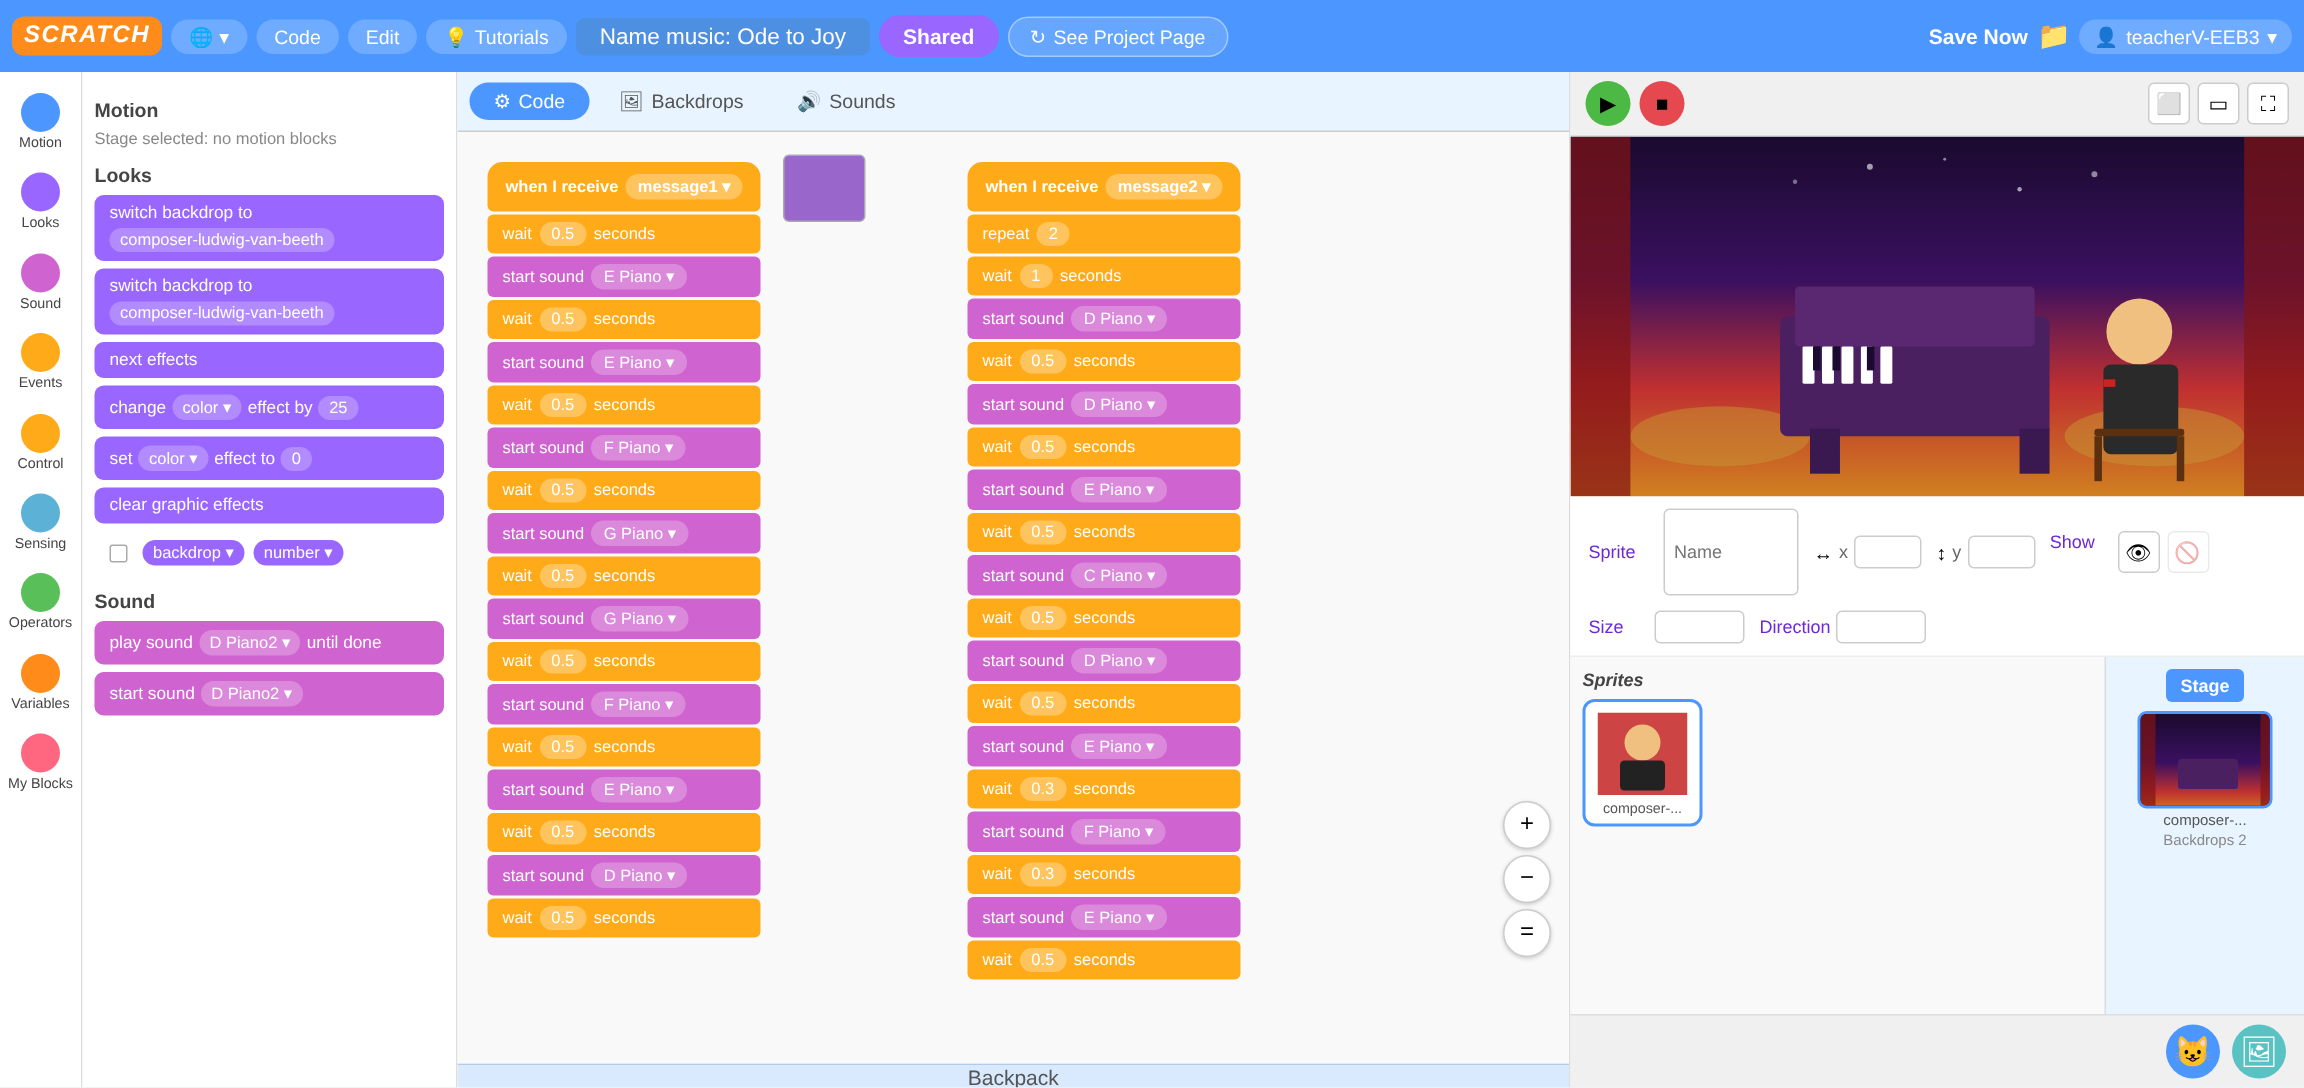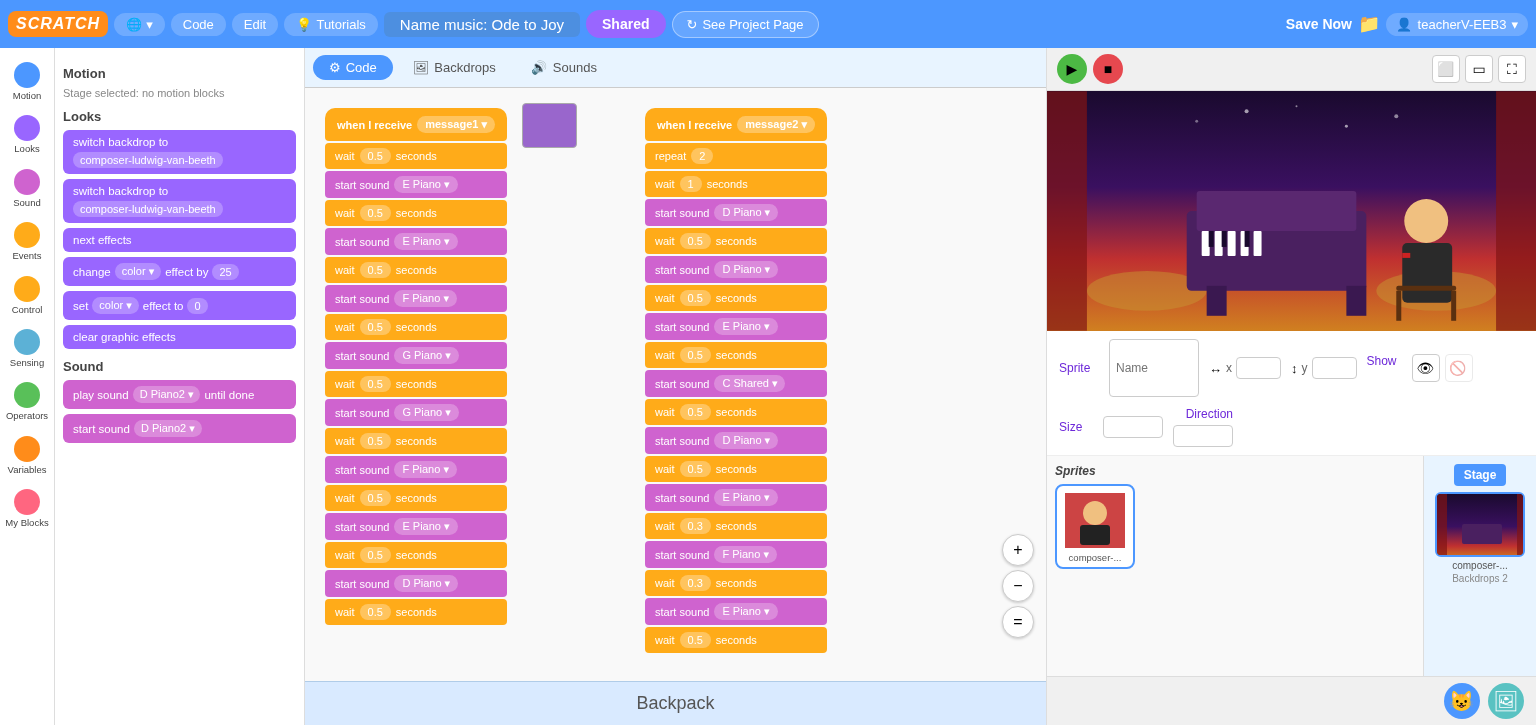--- a/index.html
+++ b/index.html
@@ -69,21 +69,21 @@
     }
     .tab-btn {
       border: none; border-radius: 20px; padding: 5px 16px; font-size: 13px; cursor: pointer; display: flex; align-items: center; gap: 5px; background: transparent; color: #555;
     }
     .tab-btn.active { background: #4c97ff; color: white; }
     .scripts-container {
       flex: 1; position: relative; overflow: auto; background: #f9f9f9;
     }
 
     .backpack-bar {
-      height: 44px; background: #d9eaff; border-top: 1px solid #b0cce8; display: flex; align-items: center; justify-content: center; font-size: 18px; color: #555; cursor: pointer;
+      height: 16px; background: #d9eaff; border-top: 1px solid #b0cce8; display: flex; align-items: center; justify-content: center; font-size: 14px; color: #555; cursor: pointer;
     }
 
     
     #right-panel { width: 490px; display: flex; flex-direction: column; background: #fff; border-left: 1px solid #ddd; }
     .stage-controls { display: flex; gap: 6px; align-items: center; }
     .green-flag { width: 30px; height: 30px; background: #4cb944; border-radius: 50%; display: flex; align-items: center; justify-content: center; cursor: pointer; font-size: 14px; }
     .stop-btn { width: 30px; height: 30px; background: #e6484f; border-radius: 50%; display: flex; align-items: center; justify-content: center; cursor: pointer; font-size: 14px; }
     .stage-size-btns { display: flex; gap: 5px; }
     .stage-sz-btn { width: 28px; height: 28px; background: white; border: 1px solid #ccc; border-radius: 4px; cursor: pointer; display: flex; align-items: center; justify-content: center; font-size: 14px; }
 
@@ -215,20 +215,25 @@
     </div>
     <div class="block block-purple">
       <span>set</span>
       <span class="block-pill">color ▾</span>
       <span>effect to</span>
       <span class="block-pill">0</span>
     </div>
     <div class="block block-purple">
       <span>clear graphic effects</span>
     </div>
+    <div class="block block-purple" style="background:transparent;color:#444;gap:6px;">
+      <span class="block-checkbox"></span>
+      <span class="block-pill" style="background:#9966ff;color:white;">backdrop ▾</span>
+      <span class="block-pill" style="background:#9966ff;color:white;">number ▾</span>
+    </div>
 
     <div class="section-title">Sound</div>
     <div class="block block-sound">
       <span>play sound</span>
       <span class="block-pill">D Piano2 ▾</span>
       <span>until done</span>
     </div>
     <div class="block block-sound">
       <span>start sound</span>
       <span class="block-pill">D Piano2 ▾</span>
@@ -405,21 +410,21 @@
           </div>
 
           <div style="background:#ffab19;border-radius:4px;padding:5px 10px;color:white;font-size:11px;display:flex;align-items:center;gap:5px;margin-top:2px;cursor:grab;">
             <span>wait</span>
             <span style="background:rgba(255,255,255,0.3);border-radius:10px;padding:2px 8px;">0.5</span>
             <span>seconds</span>
           </div>
 
           <div style="background:#cf63cf;border-radius:4px;padding:5px 10px;color:white;font-size:11px;display:flex;align-items:center;gap:5px;margin-top:2px;cursor:grab;">
             <span>start sound</span>
-            <span style="background:rgba(255,255,255,0.25);border-radius:10px;padding:2px 8px;">C Shared ▾</span>
+            <span style="background:rgba(255,255,255,0.25);border-radius:10px;padding:2px 8px;">C Piano ▾</span>
           </div>
 
           <div style="background:#ffab19;border-radius:4px;padding:5px 10px;color:white;font-size:11px;display:flex;align-items:center;gap:5px;margin-top:2px;cursor:grab;">
             <span>wait</span>
             <span style="background:rgba(255,255,255,0.3);border-radius:10px;padding:2px 8px;">0.5</span>
             <span>seconds</span>
           </div>
 
           <div style="background:#cf63cf;border-radius:4px;padding:5px 10px;color:white;font-size:11px;display:flex;align-items:center;gap:5px;margin-top:2px;cursor:grab;">
             <span>start sound</span>
@@ -548,21 +553,21 @@
       </div>
       <div class="show-toggle">
         <span class="sprite-label">Show</span>
         <button class="eye-btn">👁</button>
         <button class="eye-btn" style="opacity:0.4;">🚫</button>
       </div>
       <div style="display:flex;align-items:center;gap:4px;">
         <span class="sprite-label">Size</span>
         <input class="size-input" type="text" style="">
       </div>
-      <div style="display:flex;align-items:flex-end;gap:4px;flex-direction:column;">
+      <div style="display:flex;align-items:center;gap:4px;">
         <span class="sprite-label">Direction</span>
         <input class="dir-input" type="text" style="">
       </div>
     </div>
 
     <div style="display:flex;flex:1;background:#f9f9f9;overflow:hidden;">
 
       <div style="flex:1;padding:8px;overflow-y:auto;border-right:1px solid #ddd;">
         <div style="display:flex;justify-content:space-between;align-items:center;margin-bottom:6px;font-style:italic;">
           <span style="font-size:12px;font-weight:bold;color:#444;">Sprites</span>
@@ -575,21 +580,21 @@
               <rect x="15" y="32" width="30" height="20" rx="3" fill="#222"></rect>
             </svg>
           </div>
           <div class="sprite-card-name">composer-...</div>
         </div>
 
         <div style="position:absolute;bottom:30px;right:510px;display:flex;gap:6px;">
         </div>
       </div>
 
-      <div style="width:112px;padding:8px;display:flex;flex-direction:column;align-items:center;background:#e8f4ff;">
+      <div style="width:132px;padding:8px;display:flex;flex-direction:column;align-items:center;background:#e8f4ff;">
         <div style="background:#4c97ff;color:white;font-size:12px;font-weight:bold;padding:4px 10px;border-radius:4px;margin-bottom:6px;cursor:pointer;">Stage</div>
         <div style="width:90px;height:65px;border:2px solid #4c97ff;border-radius:6px;overflow:hidden;background:#1a0a2e;cursor:pointer;">
           <svg width="90" height="65" viewBox="0 0 90 65">
             <defs>
               <linearGradient id="bgGrad" x1="0" y1="0" x2="0" y2="1">
                 <stop offset="0%" stop-color="#1a0a2e"></stop>
                 <stop offset="50%" stop-color="#3a1060"></stop>
                 <stop offset="80%" stop-color="#c03030"></stop>
                 <stop offset="100%" stop-color="#d08020"></stop>
               </linearGradient>

